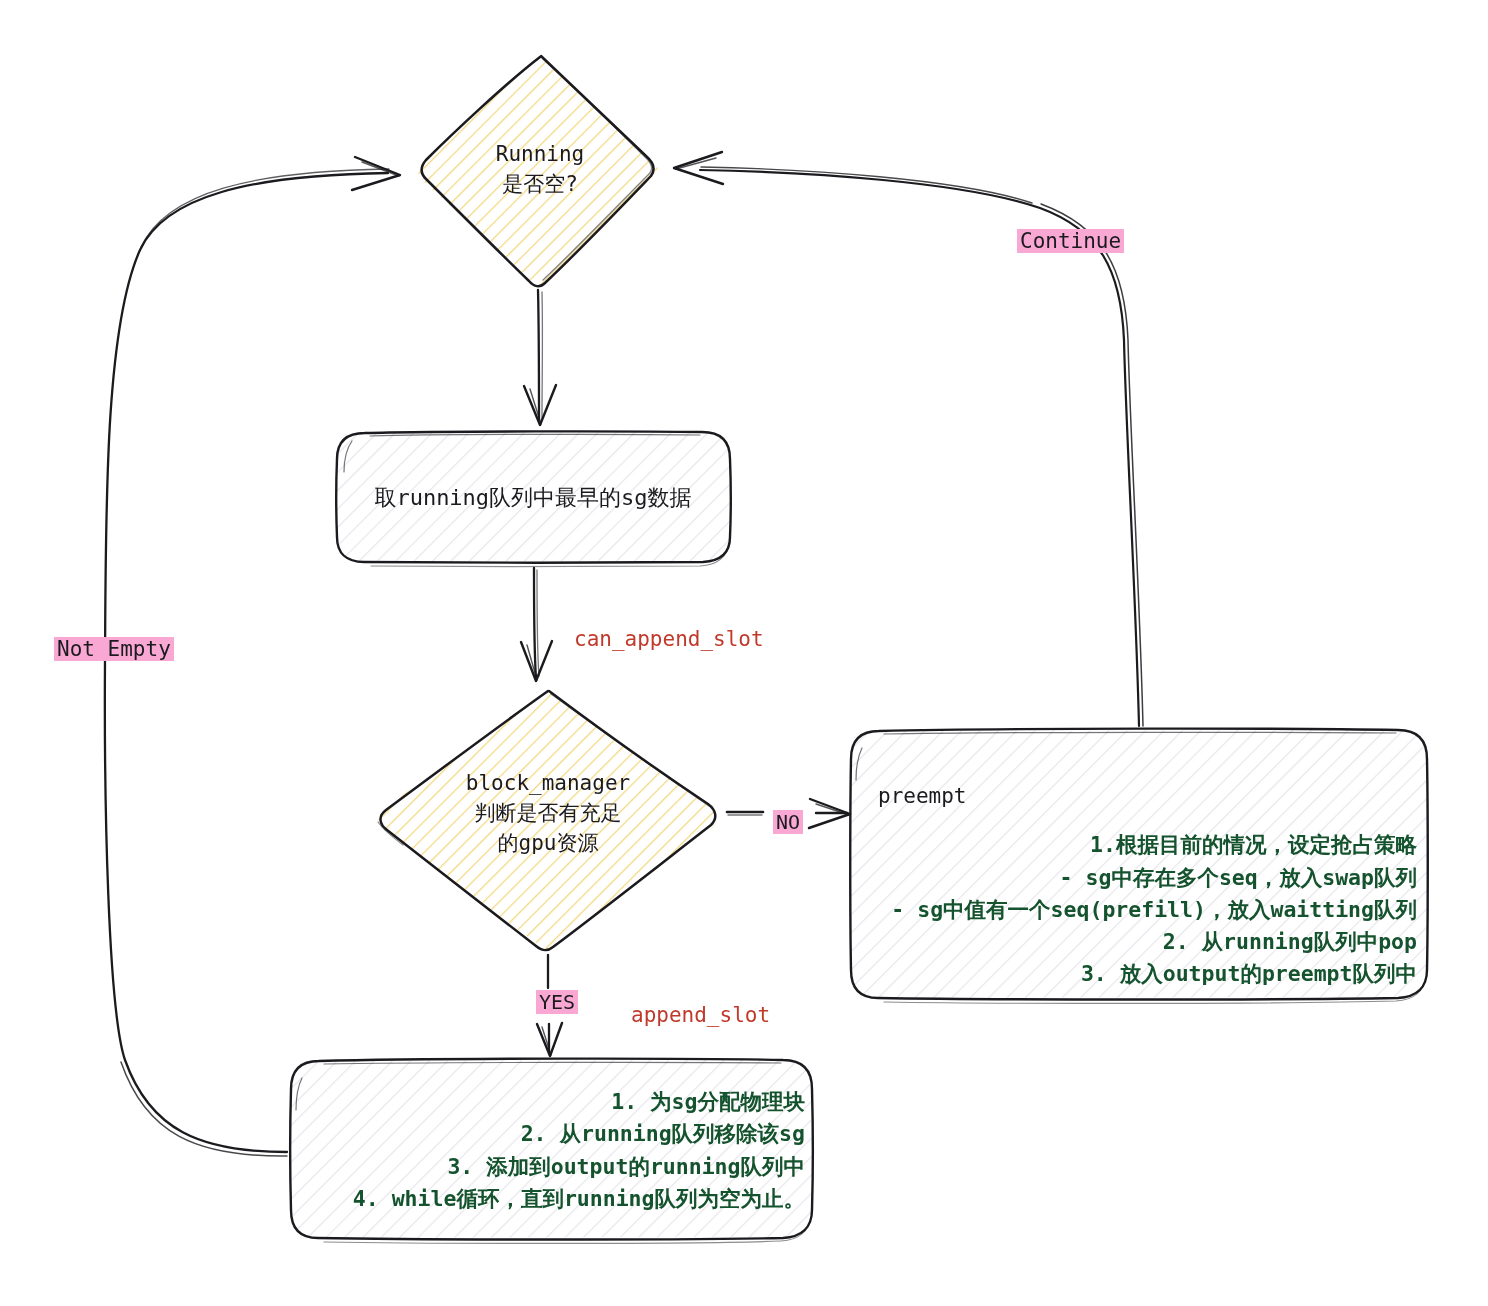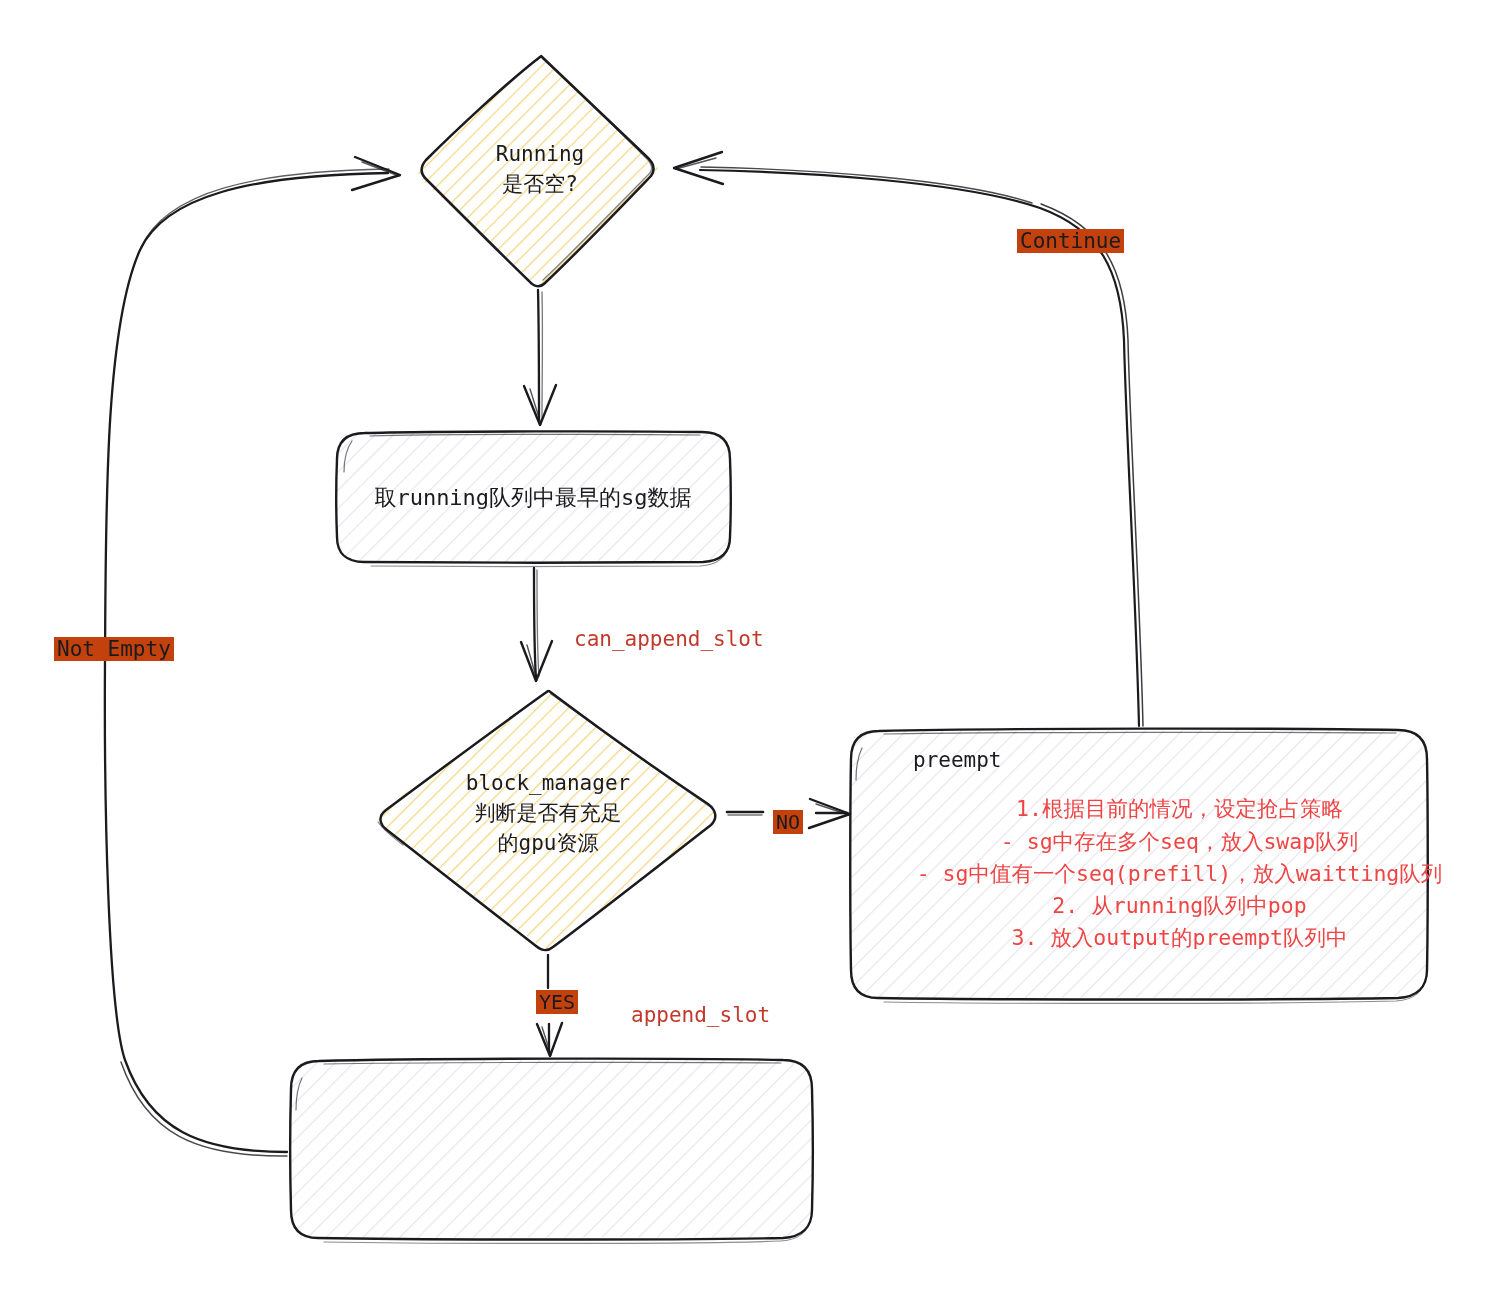--- a/index.html
+++ b/index.html
@@ -41,40 +41,41 @@
     white-space: pre-line;
   }
   .proc-text-center {
     text-align: center;
     font-family: "DejaVu Sans Mono", monospace;
     font-size: 22px;
     line-height: 1.4;
     color: #1b1b1f;
   }
   .proc-text-left {
-    text-align: center;
+    text-align: right;
     font-family: "DejaVu Sans Mono", monospace;
     font-size: 21.5px;
     line-height: 1.5;
-    color: #ef4444;
+    color: #14532d;
     white-space: pre-line;
+    font-weight: bold;
   }
   .box-title {
     font-family: "DejaVu Sans Mono", monospace;
     font-size: 21px;
     line-height: 1.4;
     color: #1b1b1f;
   }
   .edge-label {
     position: absolute;
     font-family: "DejaVu Sans Mono", monospace;
     font-size: 21px;
     color: #1b1b1f;
     white-space: nowrap;
-    background: #c2410c;
+    background: #f9a8d4;
     padding: 0 3px;
   }
   .edge-label.red {
     color: #c0392b;
     background: transparent;
   }
   .edge-label.small {
     font-size: 20px;
   }
 </style>
@@ -191,29 +192,33 @@
 
   <div class="node-label decision-text" style="left:440px; top:140px; width:200px;">Running
 是否空?</div>
 
   <div class="node-label decision-text" style="left:420px; top:769px; width:256px;">block_manager
 判断是否有充足
 的gpu资源</div>
 
   <div class="node-label proc-text-center" style="left:340px; top:483px; width:386px;">取running队列中最早的sg数据</div>
 
-  <div class="node-label" style="left:872px; top:746px; width:545px;margin-left:35px;">
+  <div class="node-label" style="left:872px; top:782px; width:545px;">
     <div class="box-title" style="padding-left:6px;">preempt</div>
     <div class="proc-text-left" style="margin-top:18px;">1.根据目前的情况，设定抢占策略
 - sg中存在多个seq，放入swap队列
 - sg中值有一个seq(prefill)，放入waitting队列
 2. 从running队列中pop
 3. 放入output的preempt队列中</div>
   </div>
 
+  <div class="node-label proc-text-left" style="left:335px; top:1086px; width:470px;">1. 为sg分配物理块
+2. 从running队列移除该sg
+3. 添加到output的running队列中
+4. while循环，直到running队列为空为止。</div>
 
   <div class="edge-label" style="left:54px; top:637px;">Not Empty</div>
 
   <div class="edge-label" style="left:1017px; top:229px;">Continue</div>
 
   <div class="edge-label red" style="left:571px; top:627px;">can_append_slot</div>
 
   <div class="edge-label small" style="left:773px; top:800px;margin-top:10px;">NO</div>
 
   <div class="edge-label small" style="left:524px; top:990px;margin-left:12px;">YES</div>

